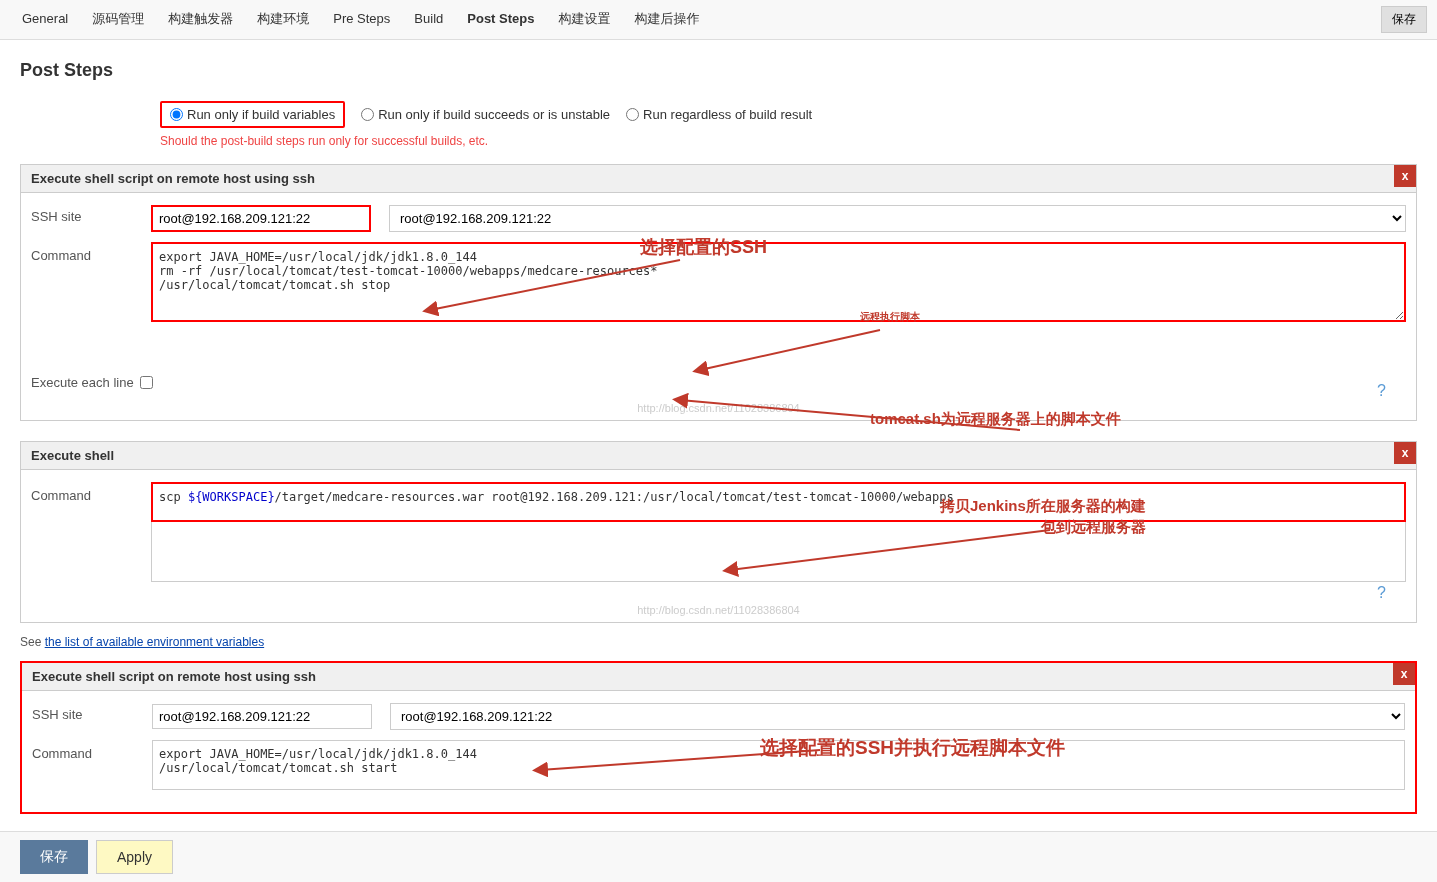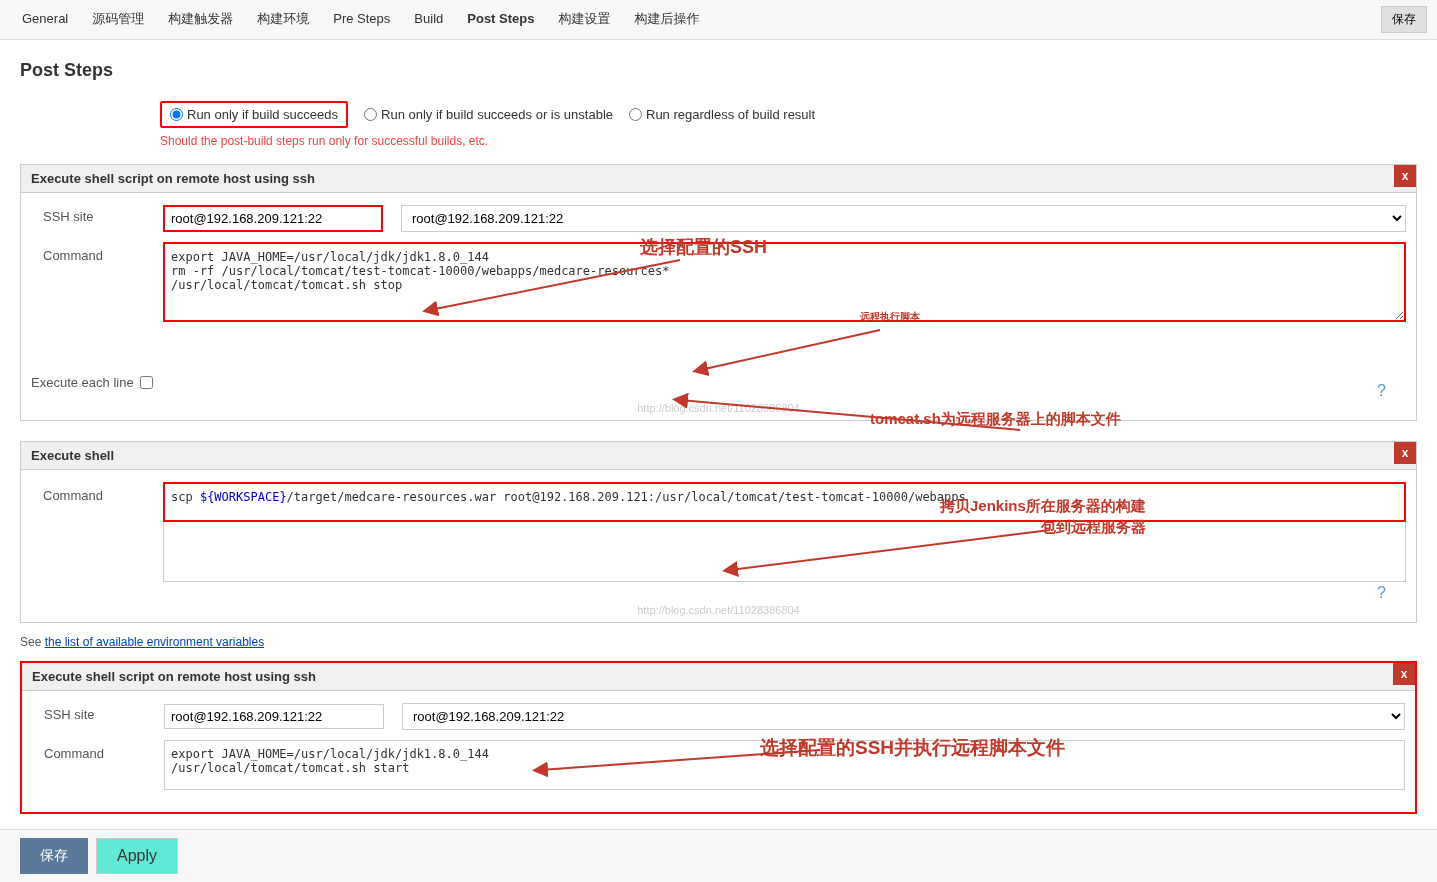--- a/index.html
+++ b/index.html
@@ -107,21 +107,20 @@
       display: flex;
       align-items: center;
       justify-content: center;
       font-weight: bold;
     }
 
     .form-row {
       display: flex;
       align-items: flex-start;
       margin-bottom: 10px;
-      margin-left: 12px;
     }
     .form-label {
       width: 120px;
       min-width: 120px;
       padding-top: 4px;
       color: #555;
       font-size: 13px;
     }
     .form-control {
       flex: 1;
@@ -202,25 +201,25 @@
     }
     .btn-save {
       background: #5a7a9c;
       color: white;
       border: none;
       padding: 8px 20px;
       font-size: 14px;
       cursor: pointer;
     }
     .btn-apply {
-      background: #5eead4;
+      background: #fef9c3;
       color: #333;
       border: 1px solid #ccc;
       padding: 8px 20px;
-      font-size: 16px;
+      font-size: 14px;
       cursor: pointer;
     }
 
     
     .arrows-overlay {
       position: absolute;
       top: 0;
       left: 0;
       width: 100%;
       height: 100%;
@@ -262,21 +261,21 @@
     <button class="save-btn-top">保存</button>
   </div>
 </div>
 
 <div class="main-content" style="position:relative;">
   <h2 class="page-title">Post Steps</h2>
 
   <div class="radio-group">
     <label class="radio-option highlighted">
       <input type="radio" name="run-when" checked="" style=""> 
-        <span>Run only if build succeeds</span>
+        <span>Run only if build variables</span>
     </label>
     <label class="radio-option">
       <input type="radio" name="run-when" style=""> 
         <span>Run only if build succeeds or is unstable</span>
     </label>
     <label class="radio-option">
       <input type="radio" name="run-when" style=""> 
         <span>Run regardless of build result</span>
     </label>
   </div>

